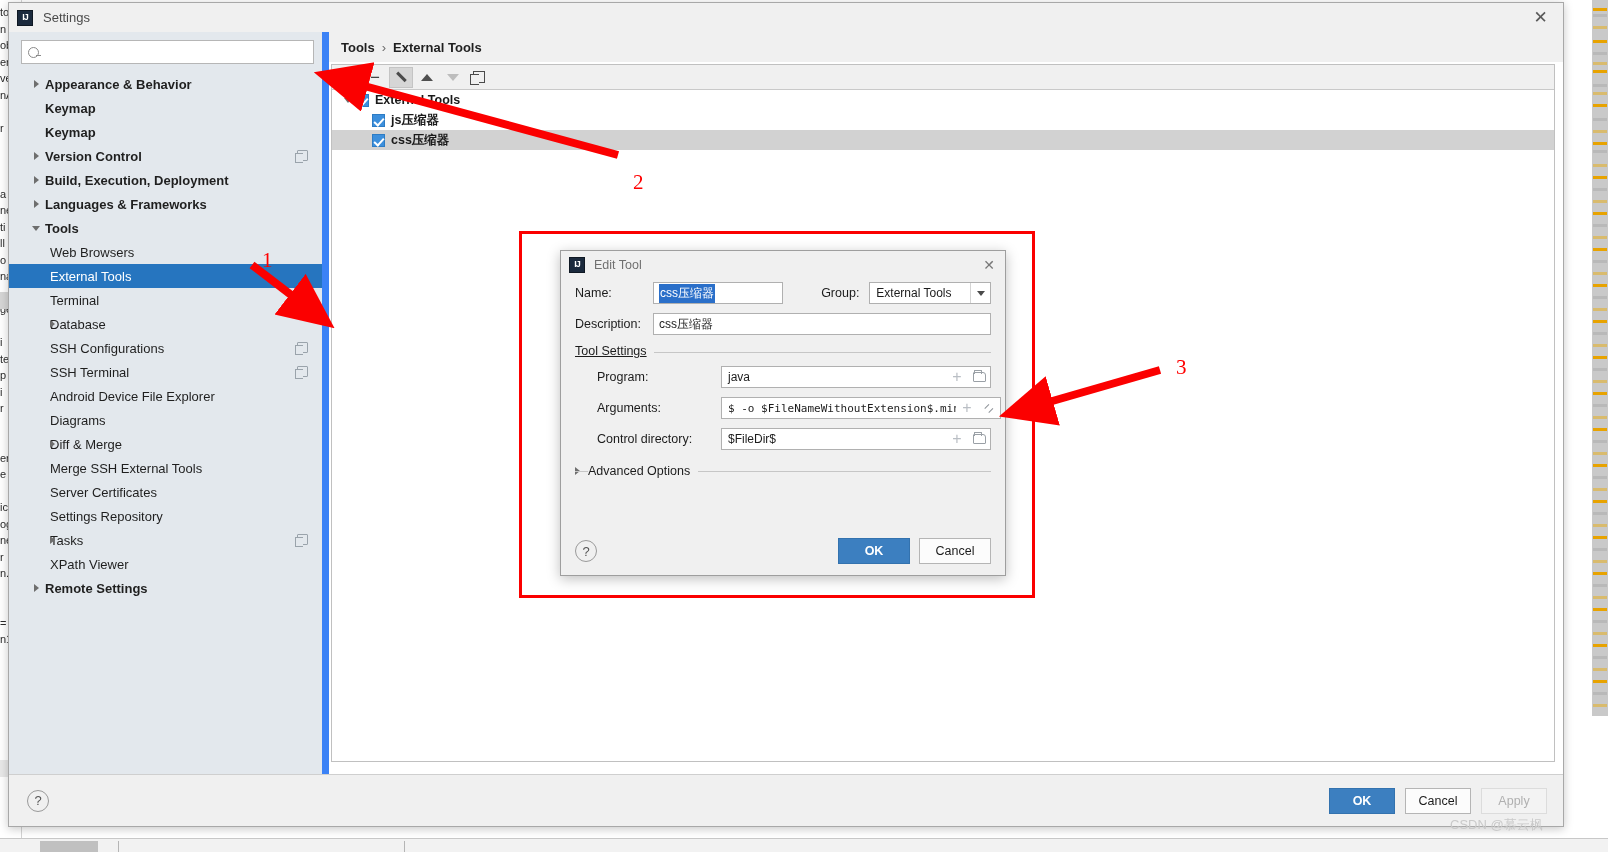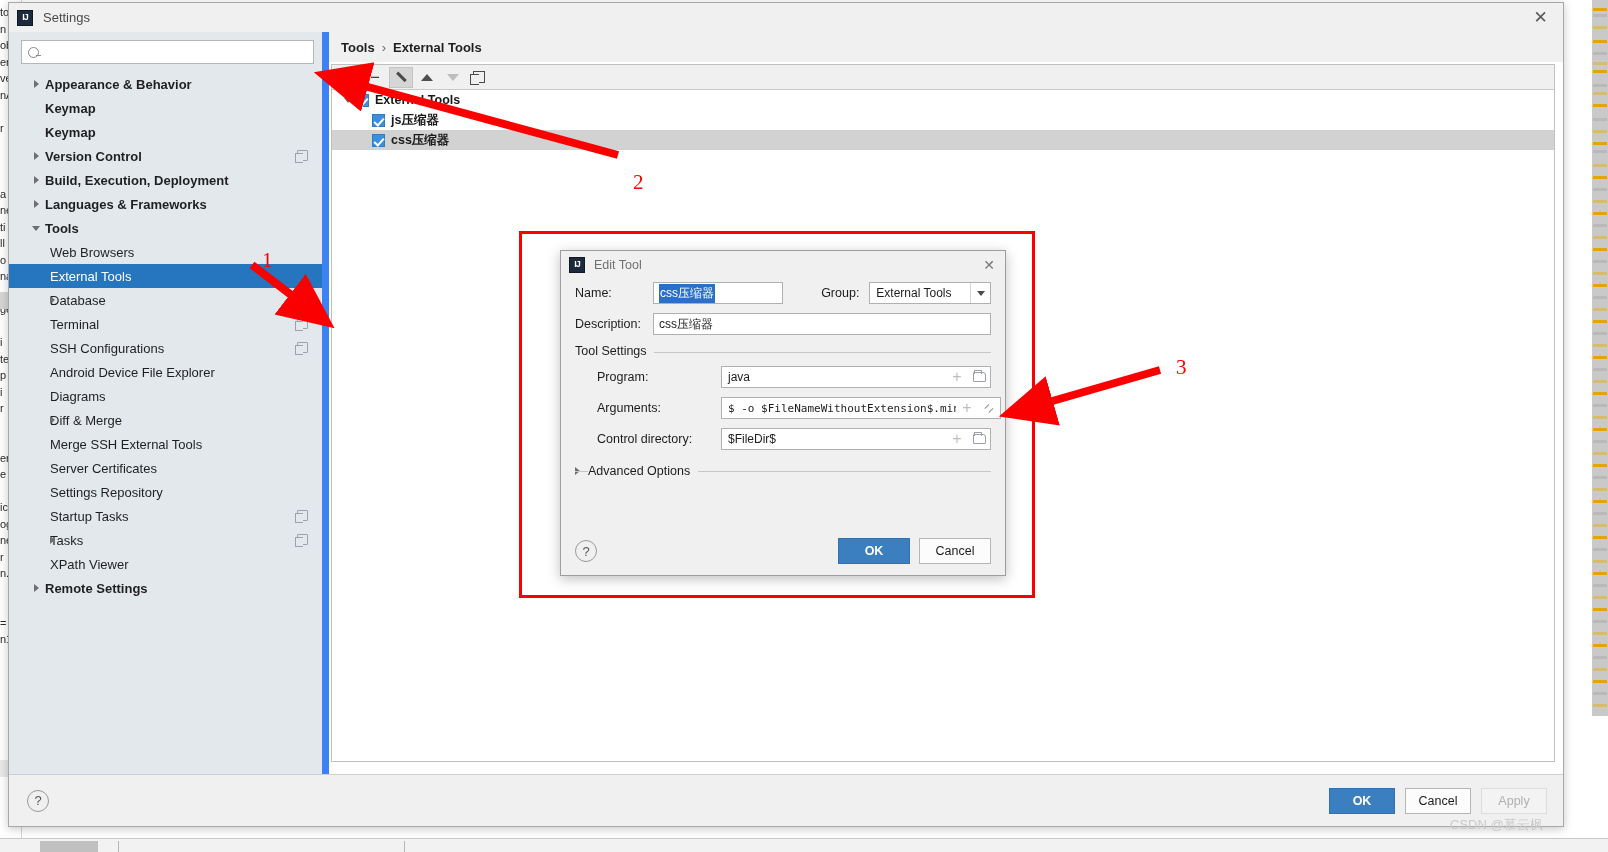--- a/index.html
+++ b/index.html
@@ -238,21 +238,21 @@
     display: flex; align-items: center; justify-content: center;
     border-left: 1px solid #d4d4d4;
   }
   .caret { width:0;height:0;border-top: 5px solid #4a4a4a; border-left: 4px solid transparent; border-right: 4px solid transparent; }
 
   #tool-settings-group {
     margin-top: 4px; position: relative; padding-top: 16px;
   }
   .group-title {
     position: absolute; left: 0; top: 0; font-size: 12.5px; color: #1c1c1c;
-    background: #f0f0f0; padding-right: 7px; z-index: 2;
+    background: #f0f0f0; padding-right: 7px; z-index: 2; text-decoration: underline;
   }
   .group-line {
     position: absolute; left: 0; right: 0; top: 8px; border-top: 1px solid #c6c6c6;
   }
   .group-body { padding-left: 22px; padding-top: 6px; }
   .flabel2 { width: 124px; flex: 0 0 124px; }
   .ifield {
     height: 22px; background: #ffffff; border: 1px solid #b0b0b0;
     display: flex; align-items: center; font-size: 12px; width: 280px; position: relative;
   }
@@ -485,37 +485,42 @@
           </div>
           <div class="node lvl1">
             <span class="twisty"></span>
             <span class="lbl">Web Browsers</span>
           </div>
           <div class="node lvl1 selected">
             <span class="twisty"></span>
             <span class="lbl">External Tools</span>
           </div>
           <div class="node lvl1">
-            <span class="twisty">
-              <i class="tri-r"></i>
-            </span>
-            <span class="lbl">Database</span>
-          </div>
-          <div class="node lvl1">
             <span class="twisty"></span>
             <span class="lbl">Terminal</span>
             <span class="copy-badge"></span>
           </div>
           <div class="node lvl1">
+            <span class="twisty">
+              <i class="tri-r"></i>
+            </span>
+            <span class="lbl">Database</span>
+          </div>
+          <div class="node lvl1">
             <span class="twisty"></span>
             <span class="lbl">SSH Configurations</span>
             <span class="copy-badge"></span>
           </div>
           <div class="node lvl1">
             <span class="twisty"></span>
+            <span class="lbl">SSH Terminal</span>
+            <span class="copy-badge"></span>
+          </div>
+          <div class="node lvl1">
+            <span class="twisty"></span>
             <span class="lbl">Android Device File Explorer</span>
           </div>
           <div class="node lvl1">
             <span class="twisty"></span>
             <span class="lbl">Diagrams</span>
           </div>
           <div class="node lvl1">
             <span class="twisty">
               <i class="tri-r"></i>
             </span>
@@ -525,25 +530,20 @@
             <span class="twisty"></span>
             <span class="lbl">Merge SSH External Tools</span>
           </div>
           <div class="node lvl1">
             <span class="twisty"></span>
             <span class="lbl">Server Certificates</span>
           </div>
           <div class="node lvl1">
             <span class="twisty"></span>
             <span class="lbl">Settings Repository</span>
-          </div>
-          <div class="node lvl1">
-            <span class="twisty"></span>
-            <span class="lbl">Startup Tasks</span>
-            <span class="copy-badge"></span>
           </div>
           <div class="node lvl1">
             <span class="twisty">
               <i class="tri-r"></i>
             </span>
             <span class="lbl">Tasks</span>
             <span class="copy-badge"></span>
           </div>
           <div class="node lvl1">
             <span class="twisty"></span>

